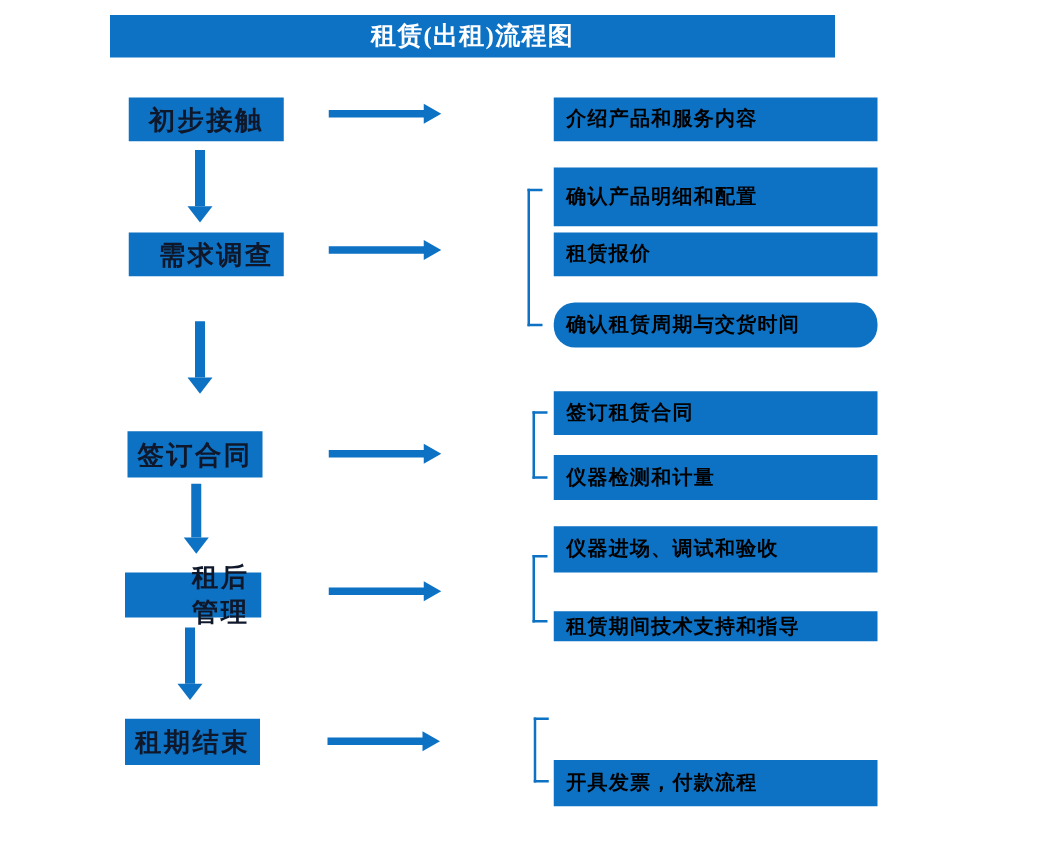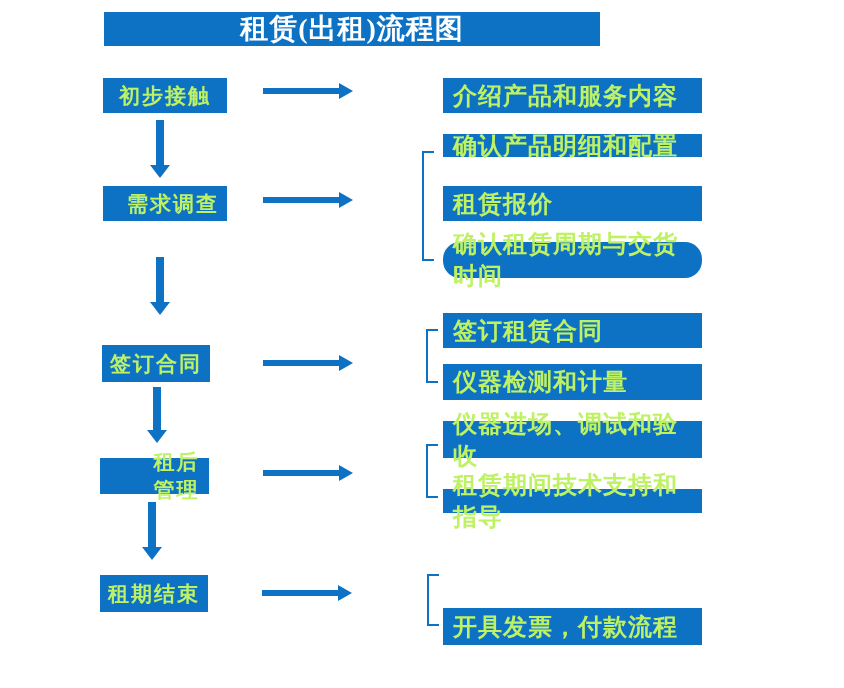--- a/index.html
+++ b/index.html
@@ -8,49 +8,49 @@
   body { font-family: "Liberation Serif", "DejaVu Serif", serif; }
   .canvas {
     position: relative;
     width: 844px;
     height: 688px;
     background: #ffffff;
     overflow: hidden;
   }
   .title-bar {
     position: absolute;
-    left: 104px; top: 12px;
-    width: 496px; height: 34px;
+    left: 88px; top: 12px;
+    width: 580px; height: 34px;
     background: var(--primary);
     color: #ffffff;
-    font-size: 28px;
+    font-size: 20px;
     font-weight: bold;
     text-align: center;
     line-height: 34px;
     letter-spacing: 1px;
   }
   .lbox {
     position: absolute;
     background: var(--primary);
-    color: #bef264;
+    color: #0f172a;
     font-size: 21px;
     font-weight: bold;
     text-align: center;
     display: flex;
     align-items: center;
     justify-content: center;
     letter-spacing: 2px;
   }
   .rbox {
     position: absolute;
     left: 443px;
     width: 259px;
     background: var(--primary);
-    color: #bef264;
-    font-size: 24px;
+    color: #000000;
+    font-size: 16px;
     font-weight: bold;
     display: flex;
     align-items: center;
     padding-left: 10px;
     letter-spacing: 1px;
   }
   .varrow { position: absolute; width: 20px; }
   .varrow .shaft {
     width: 8px;
     height: calc(100% - 13px);
@@ -136,21 +136,21 @@
     <div class="shaft"></div>
     <div class="head"></div>
   </div>
 
   <div class="bracket" style="left:422px; top:151px; height:110px;"></div>
   <div class="bracket" style="left:426px; top:329px; height:54px;"></div>
   <div class="bracket" style="left:426px; top:444px; height:54px;"></div>
   <div class="bracket" style="left:427px; top:574px; height:52px;"></div>
 
   <div class="rbox" style="top:78px;  height:35px;">介绍产品和服务内容</div>
-  <div class="rbox" style="top:134px; height:23px;">确认产品明细和配置</div>
+  <div class="rbox" style="top:134px; height:47px;">确认产品明细和配置</div>
   <div class="rbox" style="top:186px; height:35px;">租赁报价</div>
   <div class="rbox" style="top:242px; height:36px;border-radius:17px;">确认租赁周期与交货时间</div>
   <div class="rbox" style="top:313px; height:35px;text-align:right;">签订租赁合同</div>
   <div class="rbox" style="top:364px; height:36px;">仪器检测和计量</div>
   <div class="rbox" style="top:421px; height:37px;">仪器进场、调试和验收</div>
   <div class="rbox" style="top:489px; height:24px;">租赁期间技术支持和指导</div>
   <div class="rbox" style="top:608px; height:37px;">开具发票，付款流程</div>
 
 </div>
 

